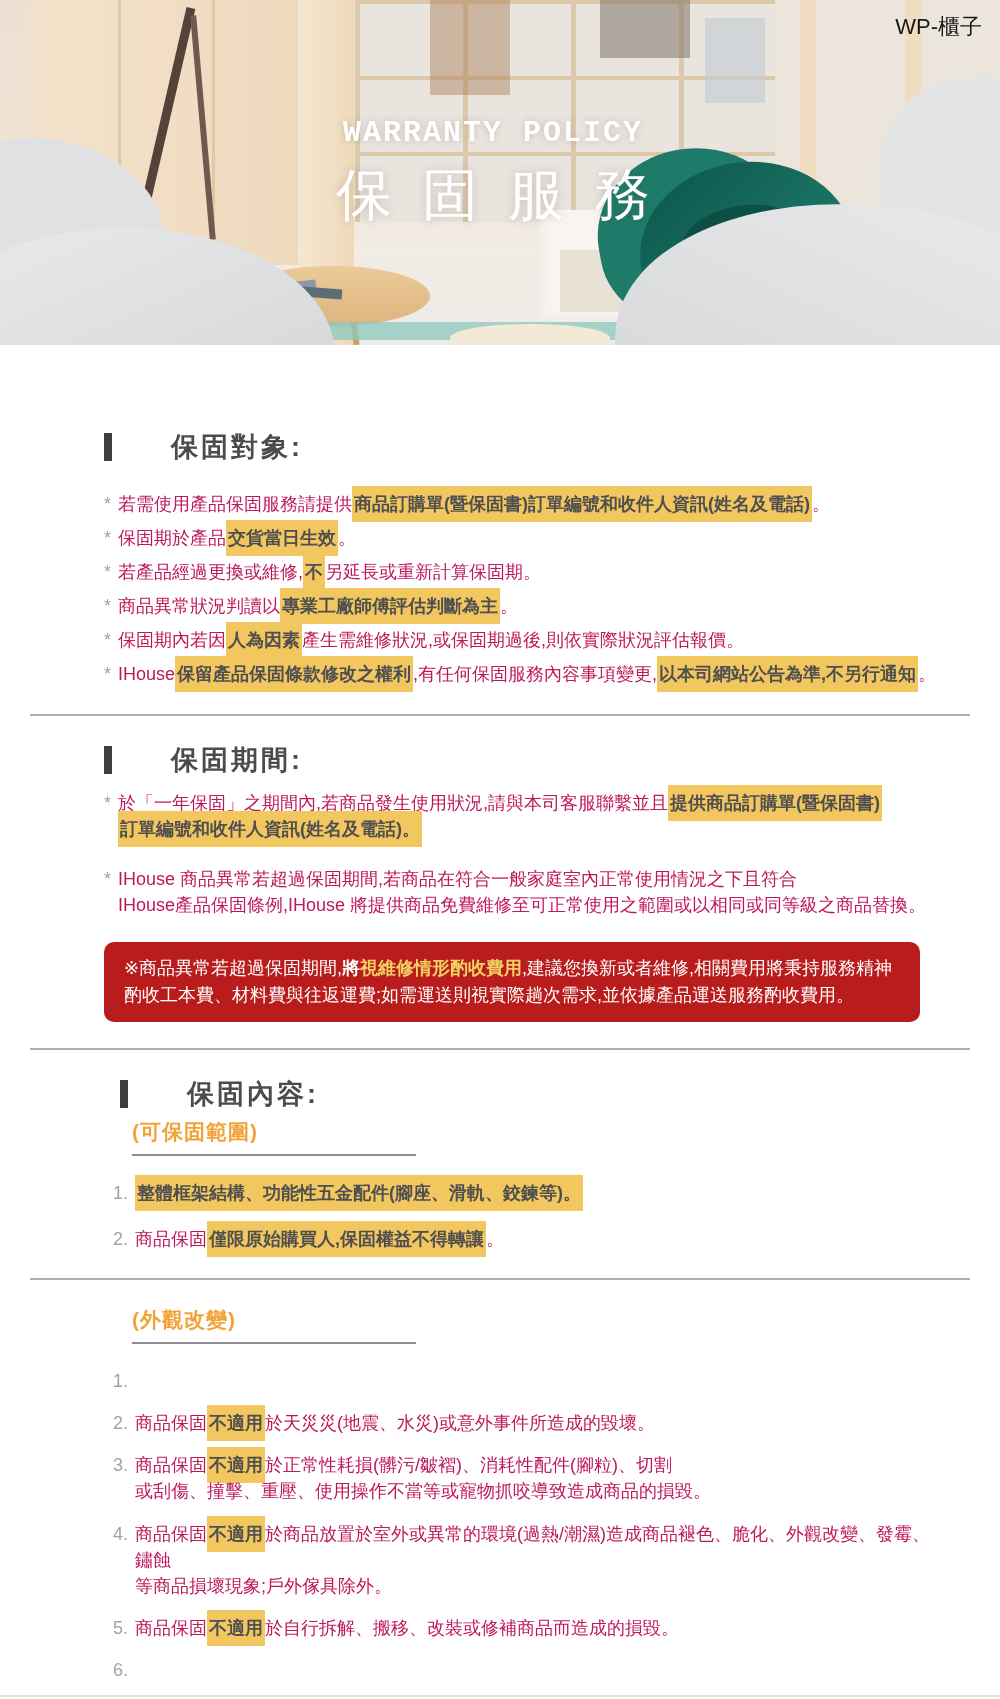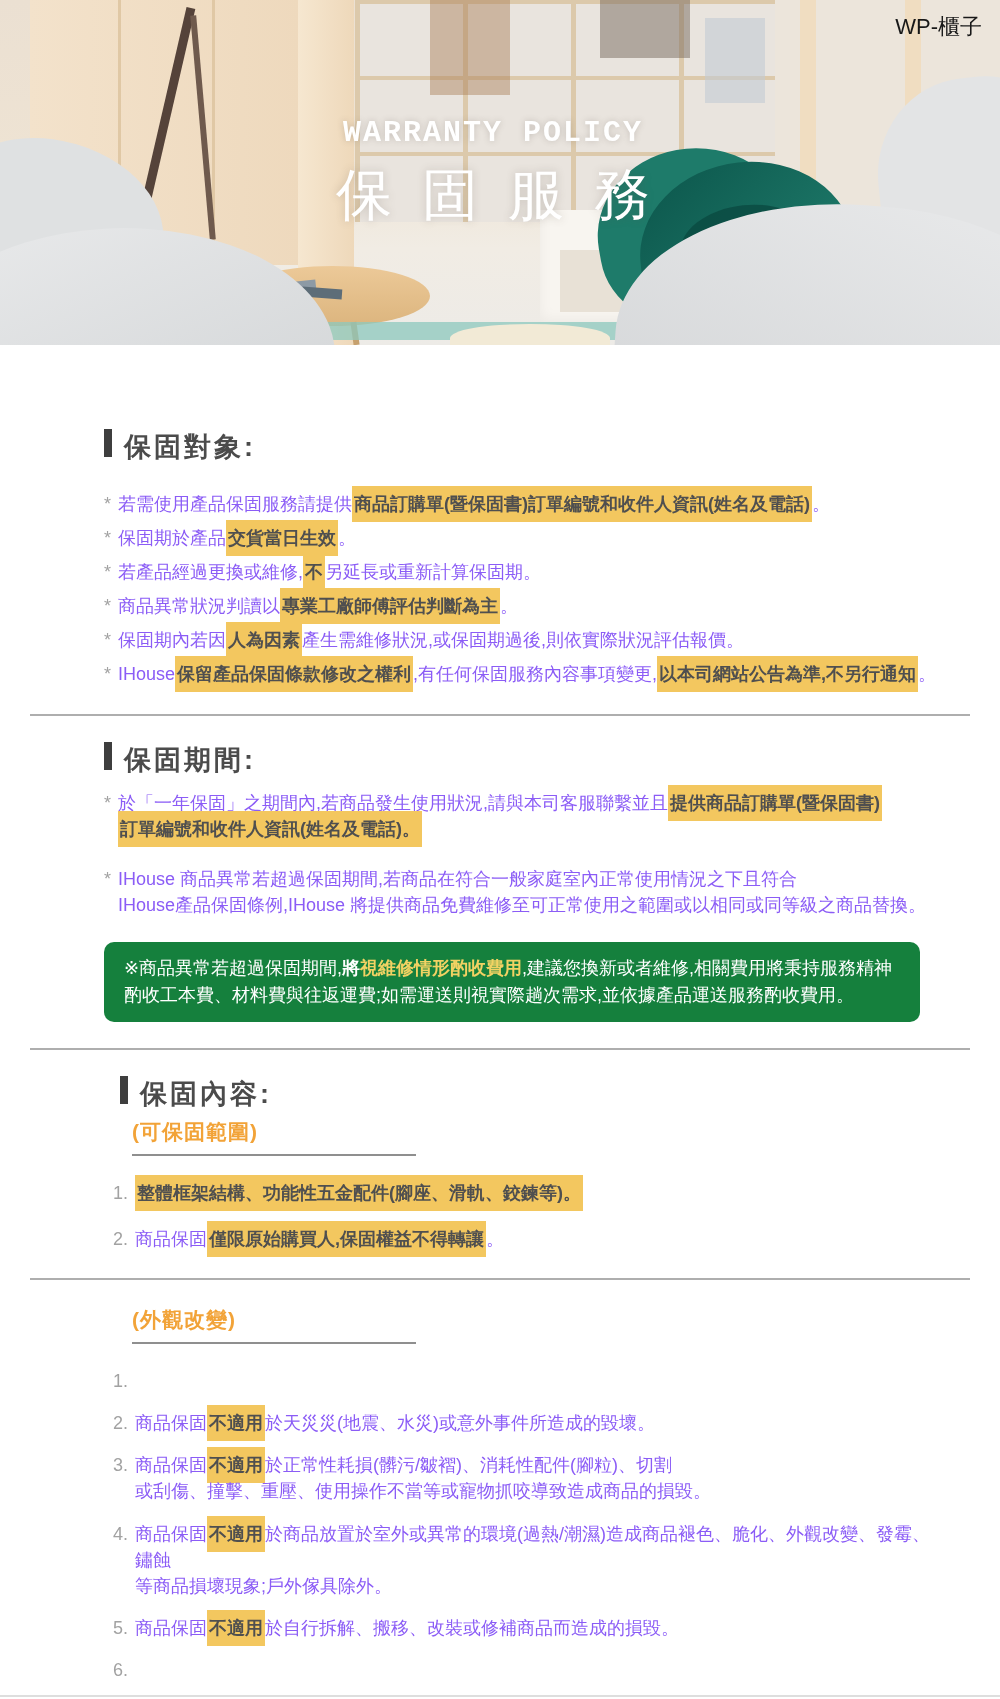--- a/index.html
+++ b/index.html
@@ -11,33 +11,33 @@
         background:linear-gradient(180deg,#ebe0d2 0%,#eee3d3 45%,#f1ece4 72%,#edebe7 100%);}
   .dec{position:absolute;}
   .hero-text{position:absolute;left:0;right:14px;top:116px;text-align:center;color:#ffffff;z-index:40;}
   .hero-en{font-size:30px;font-weight:600;letter-spacing:2px;text-shadow:0 0 6px rgba(90,80,70,.25);font-family:Liberation Mono, monospace;}
   .hero-zh{font-size:56px;font-weight:500;letter-spacing:30px;padding-left:30px;margin-top:8px;
            text-shadow:0 0 8px rgba(90,80,70,.25);}
   .wp-label{position:absolute;top:12px;right:18px;font-size:22px;color:#181818;z-index:50;}
 
   
   .section{padding:0 60px 0 104px;}
-  .sec-heading{display:flex;font-size:27px;font-weight:bold;color:#4b4b4b;letter-spacing:3px;}
+  .sec-heading{display:flex;align-items:center;font-size:27px;font-weight:bold;color:#4b4b4b;letter-spacing:3px;gap:47px;}
   .sec-heading .bar{width:8px;height:28px;background:#3e3e3e;margin-right:12px;flex:0 0 auto;}
   .divider{border-top:2px solid #aeaeae;margin:26px 30px;}
 
   .li{display:flex;font-size:18px;line-height:1.45;color:#a2a2a2;}
   .li .marker{flex:0 0 auto;margin-right:7px;}
-  .seg-n{color:#8b5cf6;}
+  .seg-n{color:#be185d;}
   .seg-h{background:#f3c75f;color:#4f4f4f;font-weight:bold;padding:8px 2px;}
 
   #target-list .li{margin-bottom:8px;}
   #period-list .li{margin-bottom:24px;}
 
-  .note-box{background:#15803d;border-radius:10px;padding:13px 20px;margin-top:8px;margin-right:20px;
+  .note-box{background:#b91c1c;border-radius:10px;padding:13px 20px;margin-top:8px;margin-right:20px;
             color:#ffffff;font-size:18px;line-height:1.5;}
   .seg-w{color:#ffffff;}
   .seg-b{color:#ffffff;font-weight:bold;}
   .seg-y{color:#f2d263;font-weight:bold;}
 
   .range-label{margin-left:28px;margin-top:6px;color:#f2a338;font-size:21px;font-weight:bold;letter-spacing:1px;}
   .range-underline{margin-left:28px;width:284px;border-bottom:2px solid #8f8f8f;margin-top:8px;margin-bottom:24px;}
   #covered-list{margin-left:9px;}
   #covered-list .li{margin-bottom:20px;}
   #excluded-list{margin-left:9px;}

